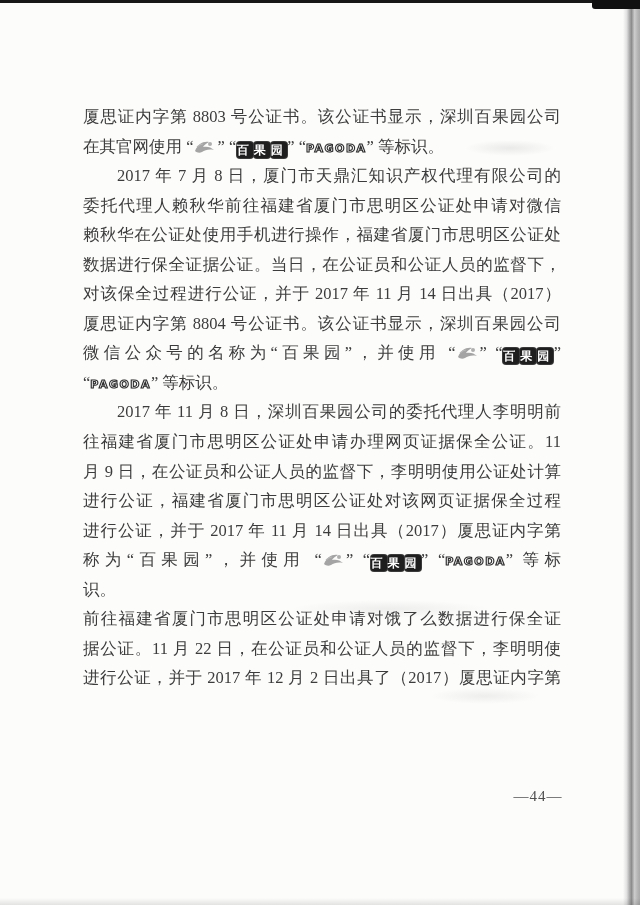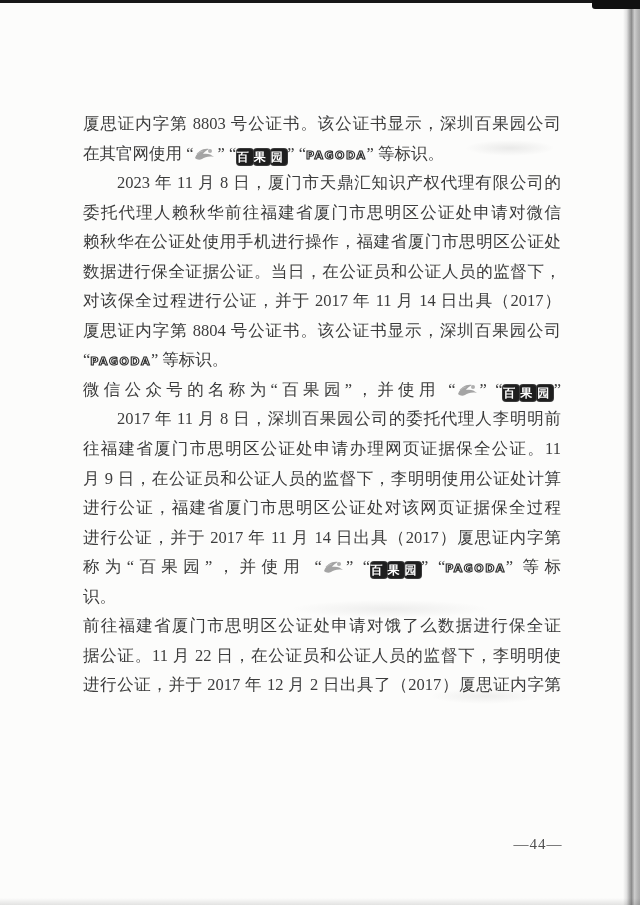--- a/index.html
+++ b/index.html
@@ -33,21 +33,21 @@
   }
   .scan-smudge { position:absolute; pointer-events:none; }
   .smudge-1 { left:465px; top:140px; width:90px; height:16px;
     background:radial-gradient(ellipse, rgba(110,110,110,.13), transparent 70%); }
   .smudge-2 { left:290px; top:600px; width:200px; height:18px;
     background:radial-gradient(ellipse, rgba(110,110,110,.10), transparent 70%); }
   .smudge-3 { left:430px; top:688px; width:110px; height:16px;
     background:radial-gradient(ellipse, rgba(110,110,110,.10), transparent 70%); }
   
   .text-block {
-    position:absolute; left:83px; top:109px; width:478px;
+    position:absolute; left:83px; top:102px; width:478px;
   }
   .line {
     height:29.55px; line-height:29.55px;
     font-size:16.5px; color:#3c3c3c;
     letter-spacing:0px;
     text-align:justify; text-align-last:justify;
     overflow:hidden; white-space:normal;
   }
   .line.end { text-align-last:left; }
   .line.indent { text-indent:34px; }
@@ -63,21 +63,21 @@
     text-indent:0;
   }
   .pagoda-logo {
     display:inline-block; font-family:"DejaVu Sans", sans-serif;
     font-weight:800; font-size:11px; letter-spacing:1.5px;
     color:#ffffff; -webkit-text-stroke:1.1px #2d2d2d;
     text-shadow:0 0 1px #555; vertical-align:0px; line-height:normal;
     text-indent:0;
   }
   .page-number {
-    position:absolute; top:836px; left:513px; width:50px;
+    position:absolute; top:788px; left:513px; width:50px;
     font-size:15px; color:#4f4f4f; letter-spacing:1px;
     text-align:center; white-space:nowrap;
   }
 </style>
 </head>
 <body>
 
 <div class="page">
   <div class="right-edge-shadow"></div>
   <div class="top-edge-line"></div>
@@ -88,32 +88,32 @@
   <div class="scan-smudge smudge-2"></div>
   <div class="scan-smudge smudge-3"></div>
 
   <div class="text-block">
       <div class="line">厦思证内字第 8803 号公证书。该公证书显示，深圳百果园公司</div>
       <div class="line end">在其官网使用 “<span class="mark-logo"><svg width="24" height="17" viewBox="0 0 24 17">
             <path d="M2 13 C5 6 10 3 16 4 C13 6 11 7 10 9 C14 8 18 9 21 12 C16 11 12 12 9 14 C7 15 4 15 2 13 Z" fill="#8f8f8f"></path>
             <circle cx="17" cy="6" r="2" fill="#9c9c9c"></circle>
             <path d="M4 9 C6 7 8 6 10 6" stroke="#a8a8a8" stroke-width="1.2" fill="none"></path>
           </svg></span>” “<span class="bgy-logo"><span class="bgy-char">百</span><span class="bgy-char">果</span><span class="bgy-char">园</span></span>” “<span class="pagoda-logo">PAGODA</span>” 等标识。</div>
-      <div class="line indent">2023 年 11 月 8 日，厦门市天鼎汇知识产权代理有限公司的</div>
+      <div class="line indent">2017 年 7 月 8 日，厦门市天鼎汇知识产权代理有限公司的</div>
       <div class="line">委托代理人赖秋华前往福建省厦门市思明区公证处申请对微信</div>
       <div class="line">赖秋华在公证处使用手机进行操作，福建省厦门市思明区公证处</div>
       <div class="line">数据进行保全证据公证。当日，在公证员和公证人员的监督下，</div>
       <div class="line">对该保全过程进行公证，并于 2017 年 11 月 14 日出具（2017）</div>
       <div class="line">厦思证内字第 8804 号公证书。该公证书显示，深圳百果园公司</div>
-      <div class="line end">“<span class="pagoda-logo">PAGODA</span>” 等标识。</div>
       <div class="line">微信公众号的名称为“百果园”，并使用 “<span class="mark-logo"><svg width="24" height="17" viewBox="0 0 24 17">
             <path d="M2 13 C5 6 10 3 16 4 C13 6 11 7 10 9 C14 8 18 9 21 12 C16 11 12 12 9 14 C7 15 4 15 2 13 Z" fill="#8f8f8f"></path>
             <circle cx="17" cy="6" r="2" fill="#9c9c9c"></circle>
             <path d="M4 9 C6 7 8 6 10 6" stroke="#a8a8a8" stroke-width="1.2" fill="none"></path>
           </svg></span>” “<span class="bgy-logo"><span class="bgy-char">百</span><span class="bgy-char">果</span><span class="bgy-char">园</span></span>”</div>
+      <div class="line end">“<span class="pagoda-logo">PAGODA</span>” 等标识。</div>
       <div class="line indent">2017 年 11 月 8 日，深圳百果园公司的委托代理人李明明前</div>
       <div class="line">往福建省厦门市思明区公证处申请办理网页证据保全公证。11</div>
       <div class="line">月 9 日，在公证员和公证人员的监督下，李明明使用公证处计算</div>
       <div class="line">进行公证，福建省厦门市思明区公证处对该网页证据保全过程</div>
       <div class="line">进行公证，并于 2017 年 11 月 14 日出具（2017）厦思证内字第</div>
       <div class="line">称为“百果园”，并使用 “<span class="mark-logo"><svg width="24" height="17" viewBox="0 0 24 17">
             <path d="M2 13 C5 6 10 3 16 4 C13 6 11 7 10 9 C14 8 18 9 21 12 C16 11 12 12 9 14 C7 15 4 15 2 13 Z" fill="#8f8f8f"></path>
             <circle cx="17" cy="6" r="2" fill="#9c9c9c"></circle>
             <path d="M4 9 C6 7 8 6 10 6" stroke="#a8a8a8" stroke-width="1.2" fill="none"></path>
           </svg></span>” “<span class="bgy-logo"><span class="bgy-char">百</span><span class="bgy-char">果</span><span class="bgy-char">园</span></span>” “<span class="pagoda-logo">PAGODA</span>” 等标</div>

